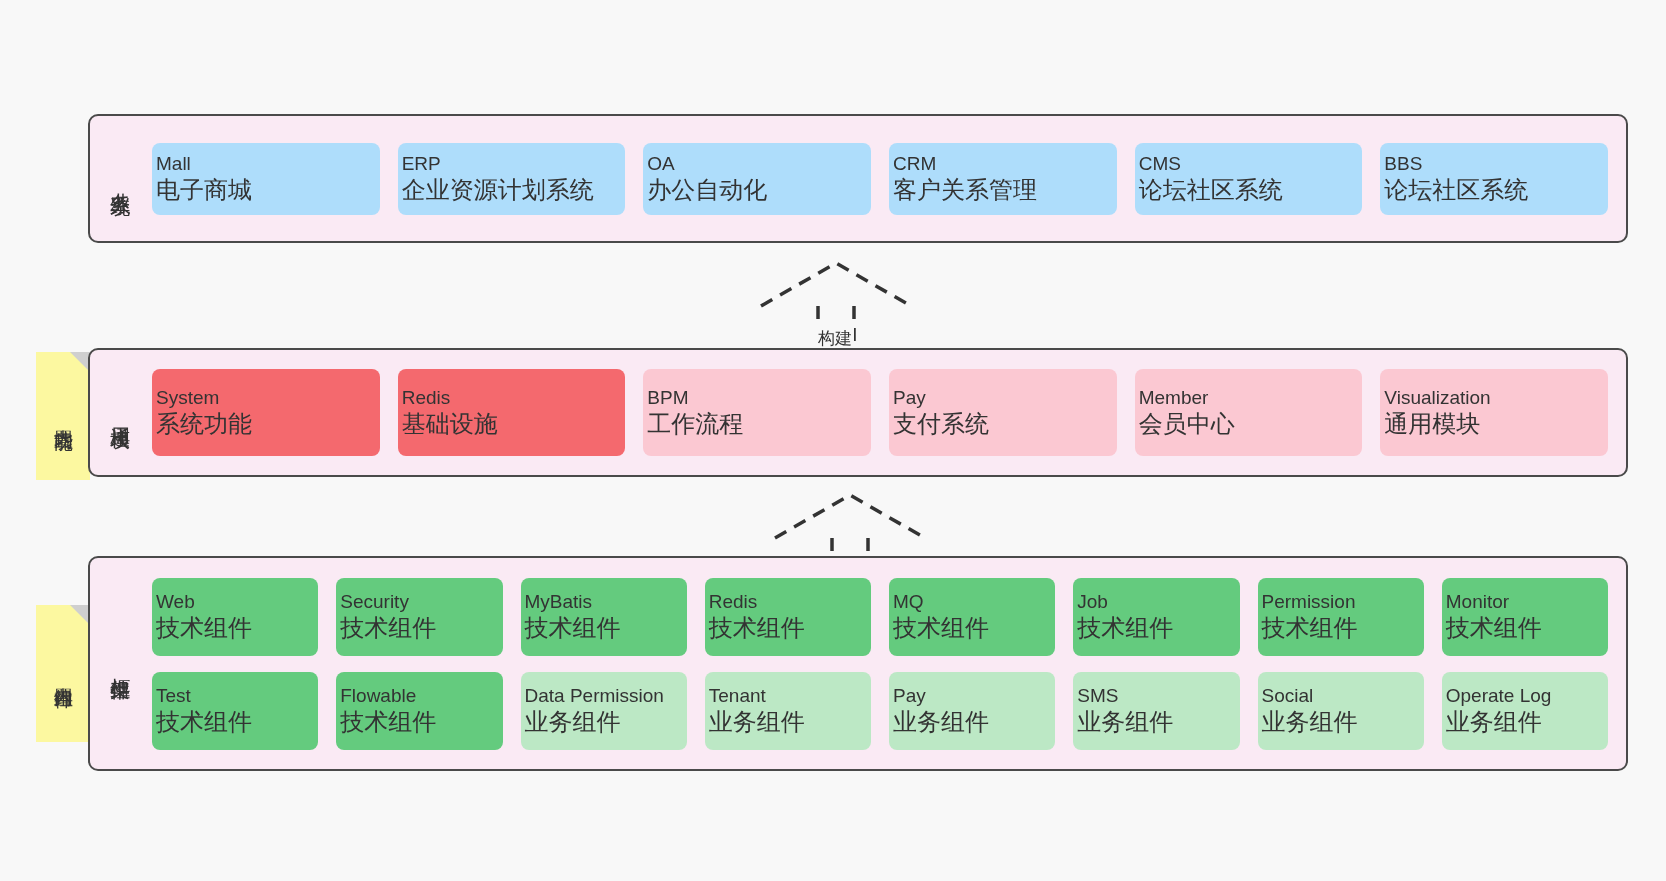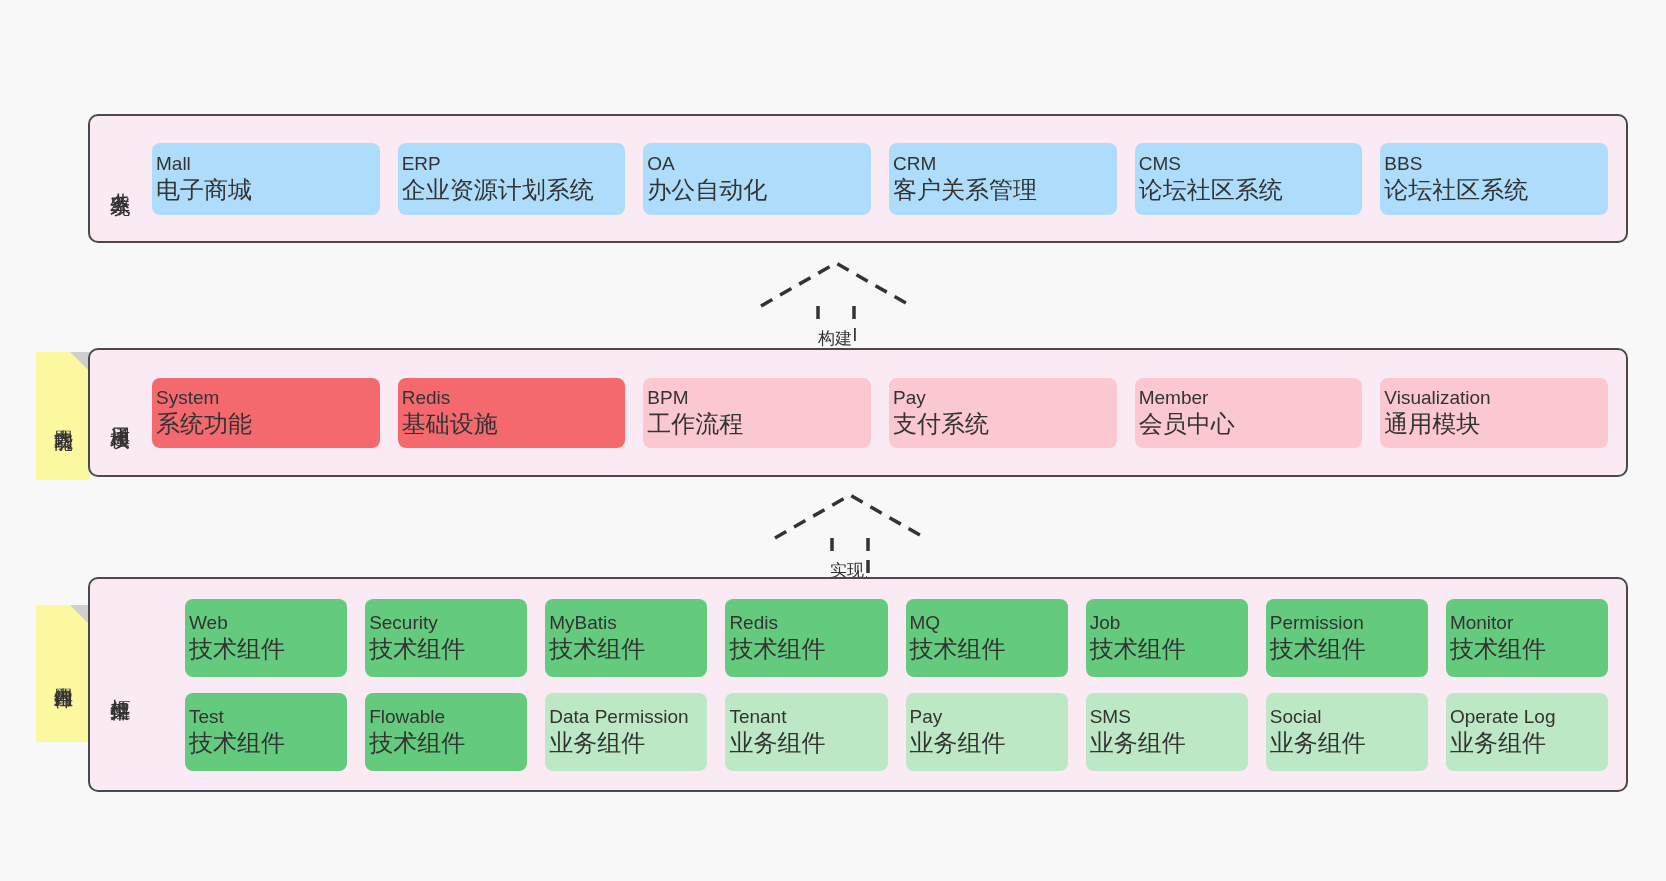--- a/index.html
+++ b/index.html
@@ -73,23 +73,23 @@
   .c-green{background:#64CB7E;}
   .c-lgreen{background:#BCE8C5;}
 
   
   #layer-business{left:88px;top:114px;width:1540px;height:129px;}
   #layer-business .cells{gap:0;}
   #layer-business .cell{height:72px;}
 
   #layer-common{left:88px;top:348px;width:1540px;height:129px;}
   #layer-common .cells{gap:0;}
-  #layer-common .cell{height:70px;}
-
-  #layer-framework{left:88px;top:577px;width:1540px;height:215px;gap:33px;}
+  #layer-common .cell{height:87px;}
+
+  #layer-framework{left:88px;top:556px;width:1540px;height:215px;}
   #layer-framework .cell{height:78px;}
 
   
   .sticky{
     position:absolute;
     width:54px;
     background:#FCF8A0;
     display:flex;
     align-items:center;
     justify-content:center;

